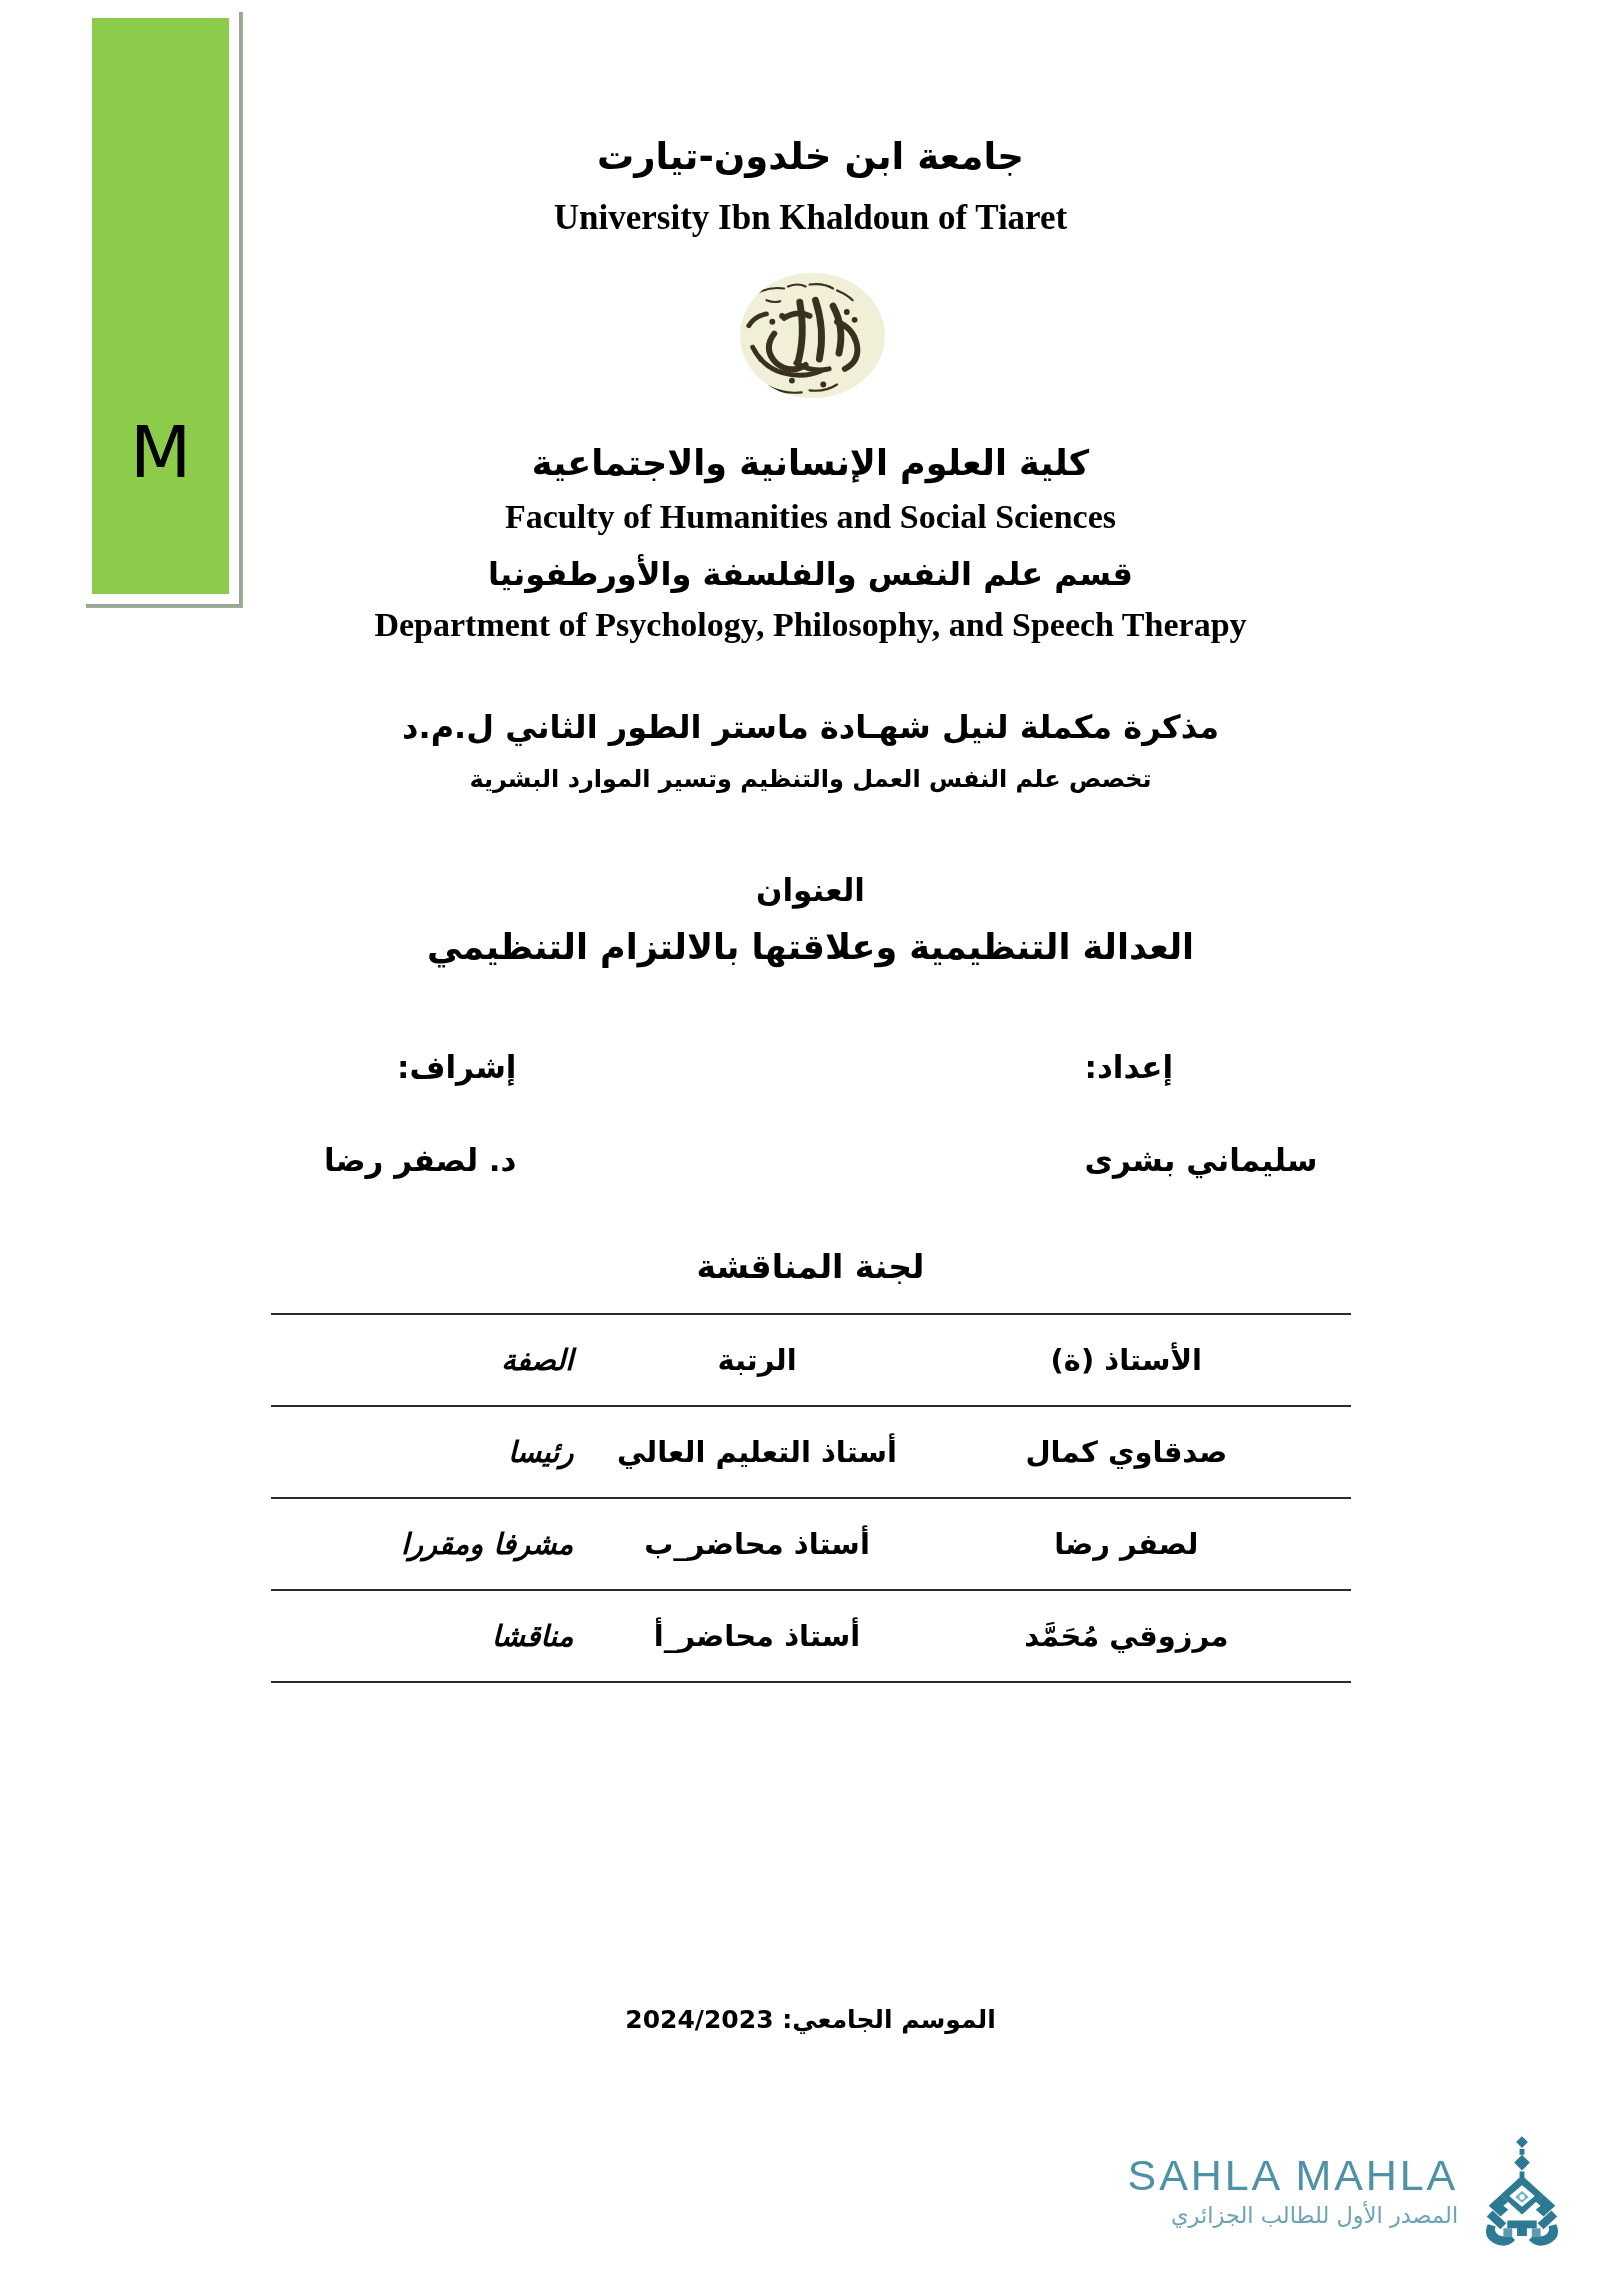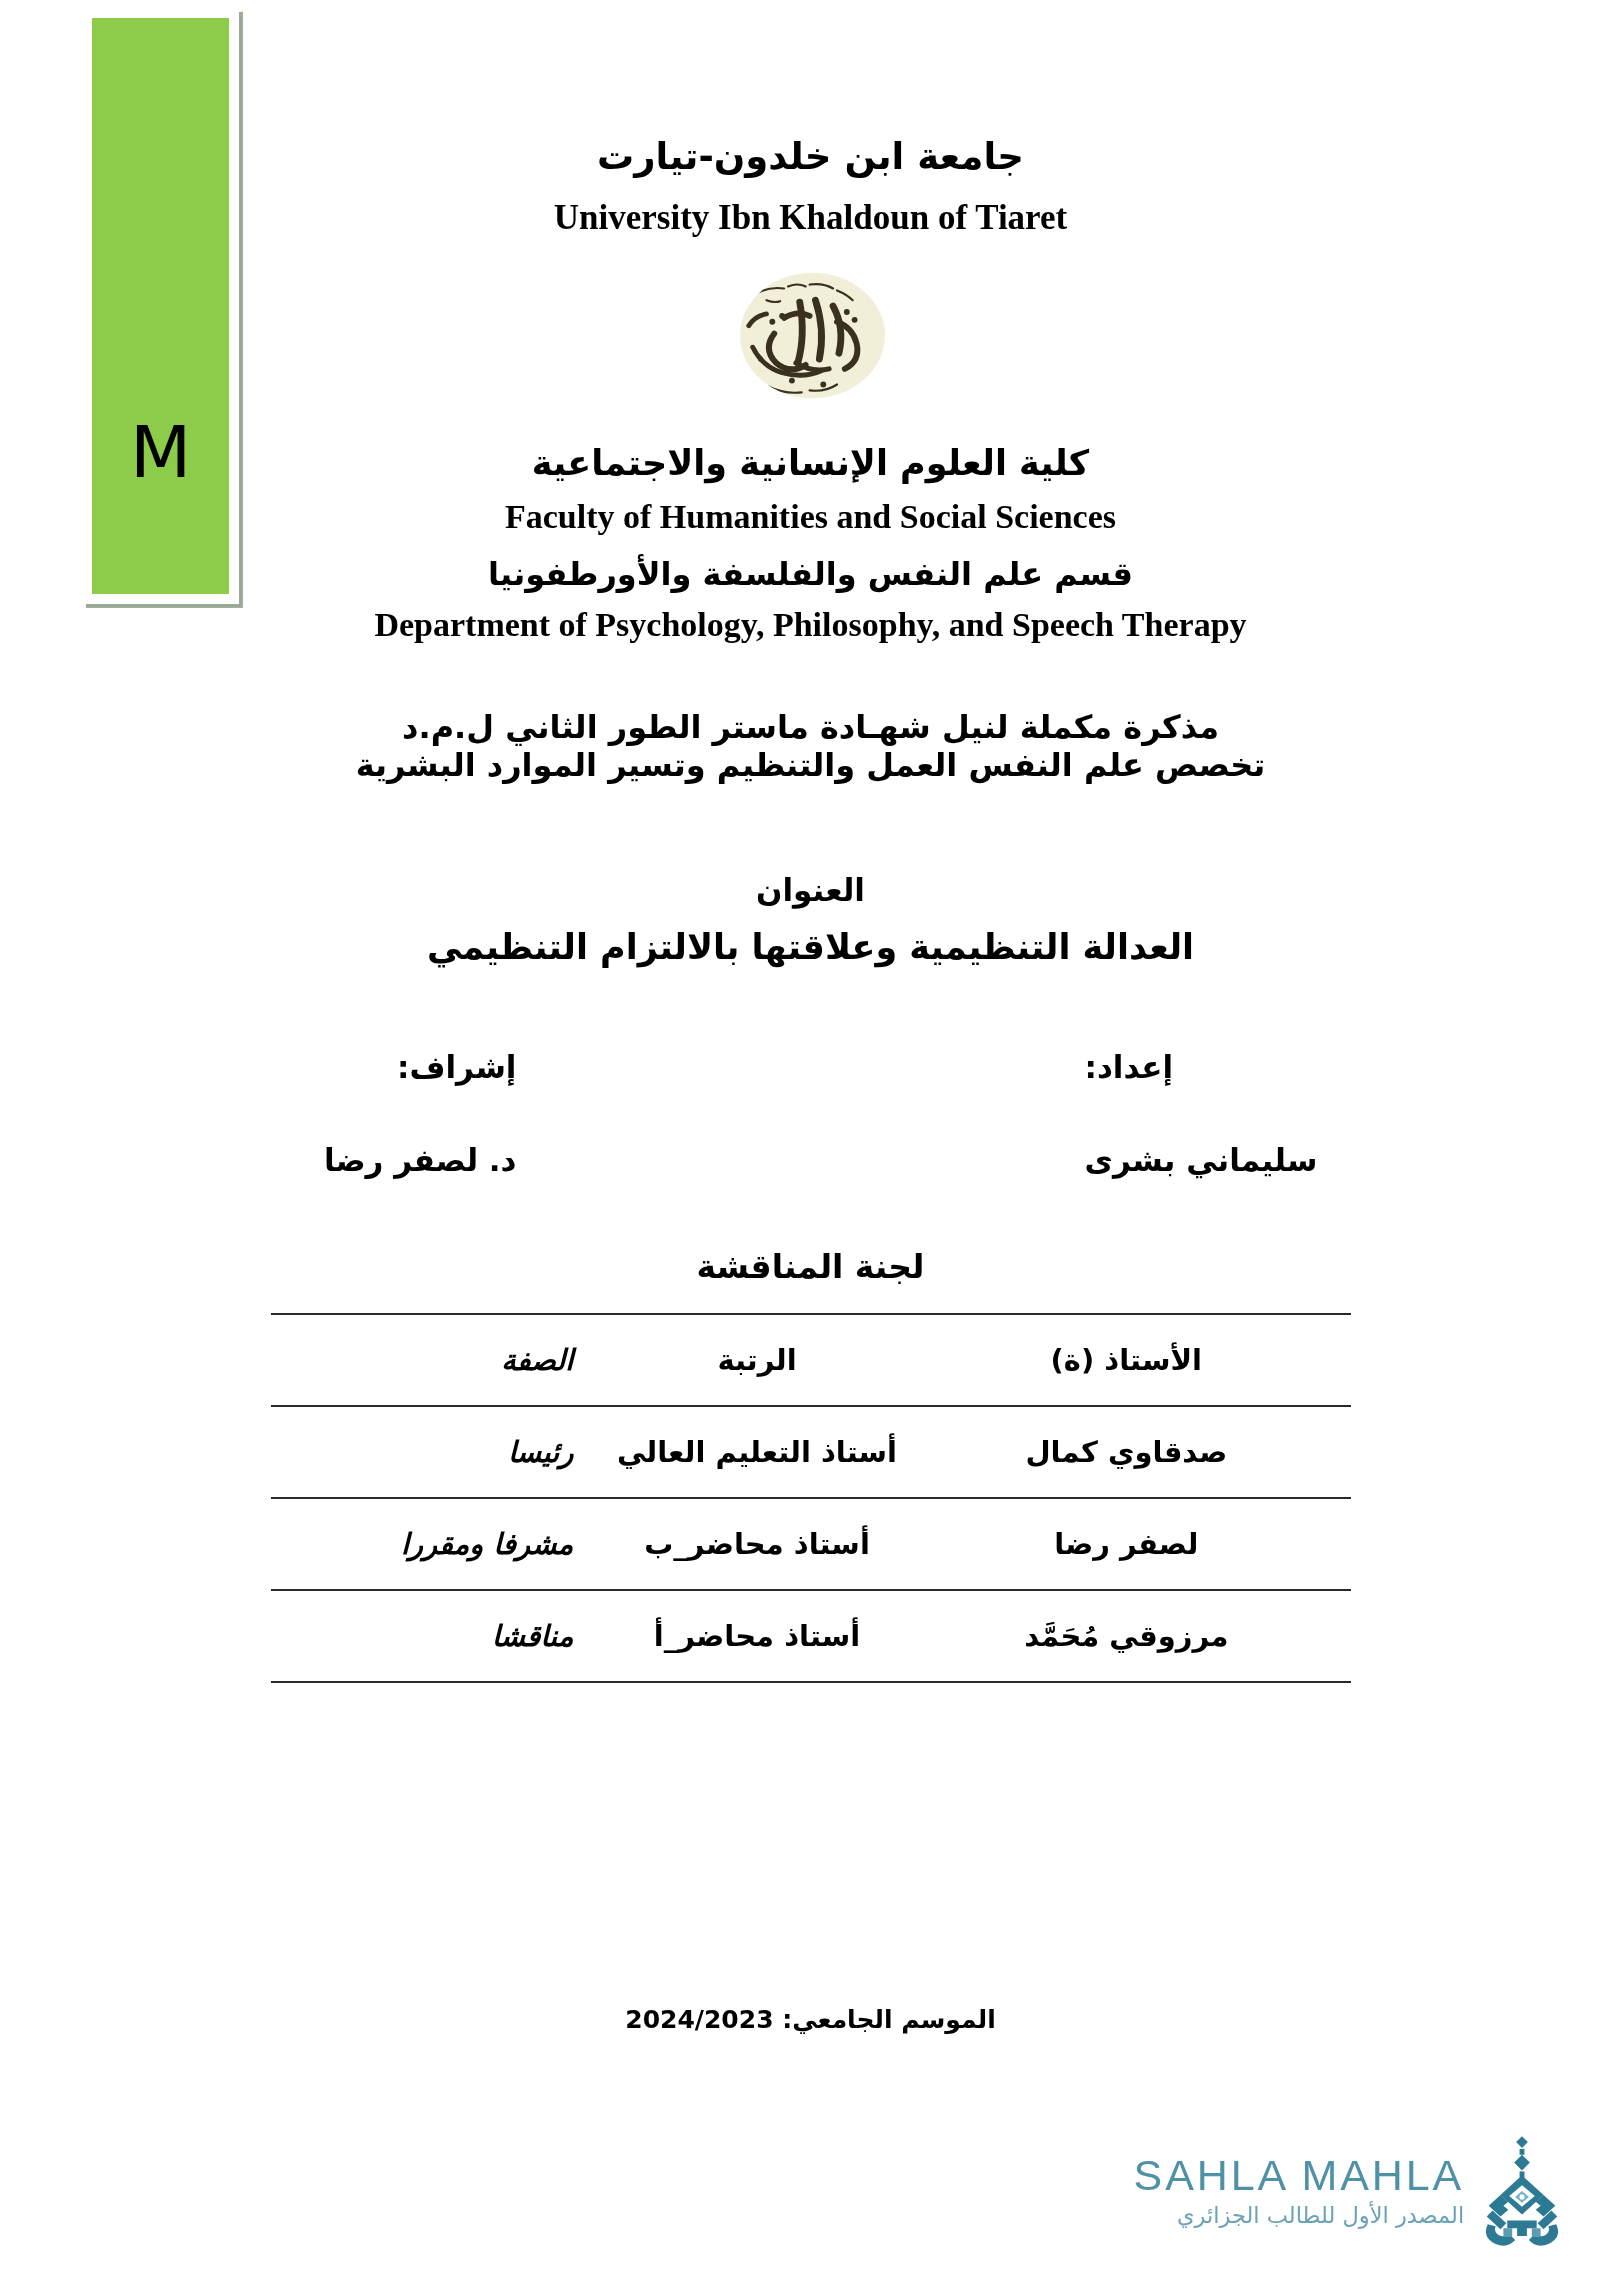--- a/index.html
+++ b/index.html
@@ -84,21 +84,21 @@
     width: 245px;
     height: 157px;
   }
 
   .fac-ar   { top: 443px;  font-size: 35px; }
   .fac-en   { top: 498px;  font-size: 34px; }
   .dep-ar   { top: 555px;  font-size: 32px; }
   .dep-en   { top: 606px;  font-size: 34px; }
 
   .deg-l1   { top: 708px;  font-size: 32px; }
-  .deg-l2   { top: 746px;  font-size: 32px; }
+  .deg-l2   { top: 765px;  font-size: 24px; }
 
   .ttl-lbl  { top: 872px;  font-size: 31px; }
   .ttl-txt  { top: 927px;  font-size: 35px; }
 
   
   .people-labels,
   .people-names {
     position: absolute;
     left: 0;
     width: 1621px;
@@ -166,21 +166,21 @@
     flex-direction: row-reverse;
     align-items: center;
     justify-content: flex-start;
     direction: ltr;
   }
   .wm-mark { width: 96px; height: 116px; flex: 0 0 auto; }
   .wm-text {
     flex: 1 1 auto;
     text-align: right;
     padding-right: 7.8px;
-    margin-right: 2px;
+    margin-right: 8px;
   }
   .wm-name {
     font-family: "Liberation Sans", "DejaVu Sans", sans-serif;
     font-size: 43px;
     letter-spacing: 2.9px;
     color: #4f91a6;
     line-height: 1;
     white-space: nowrap;
   }
   .wm-sub {

